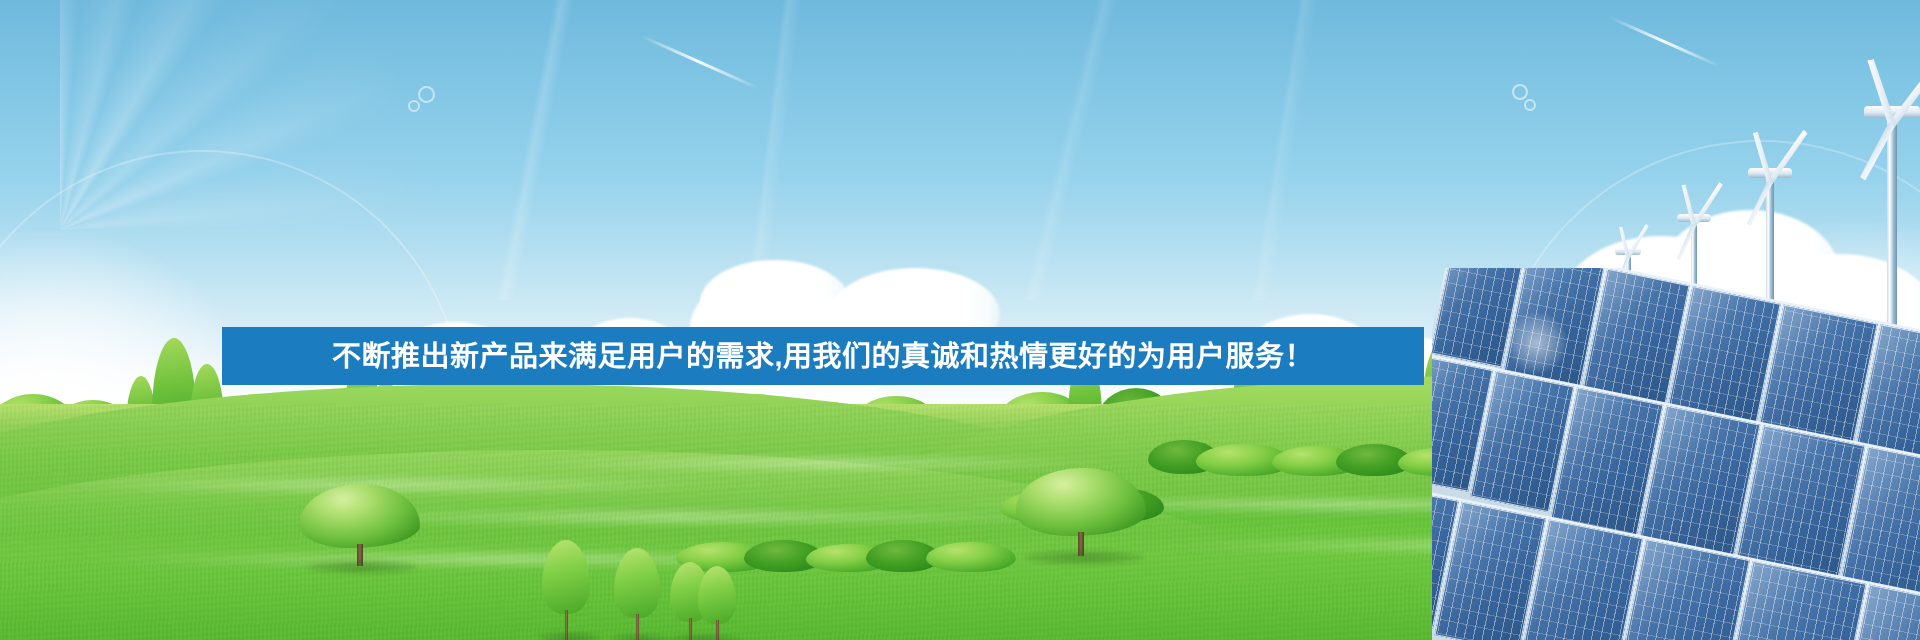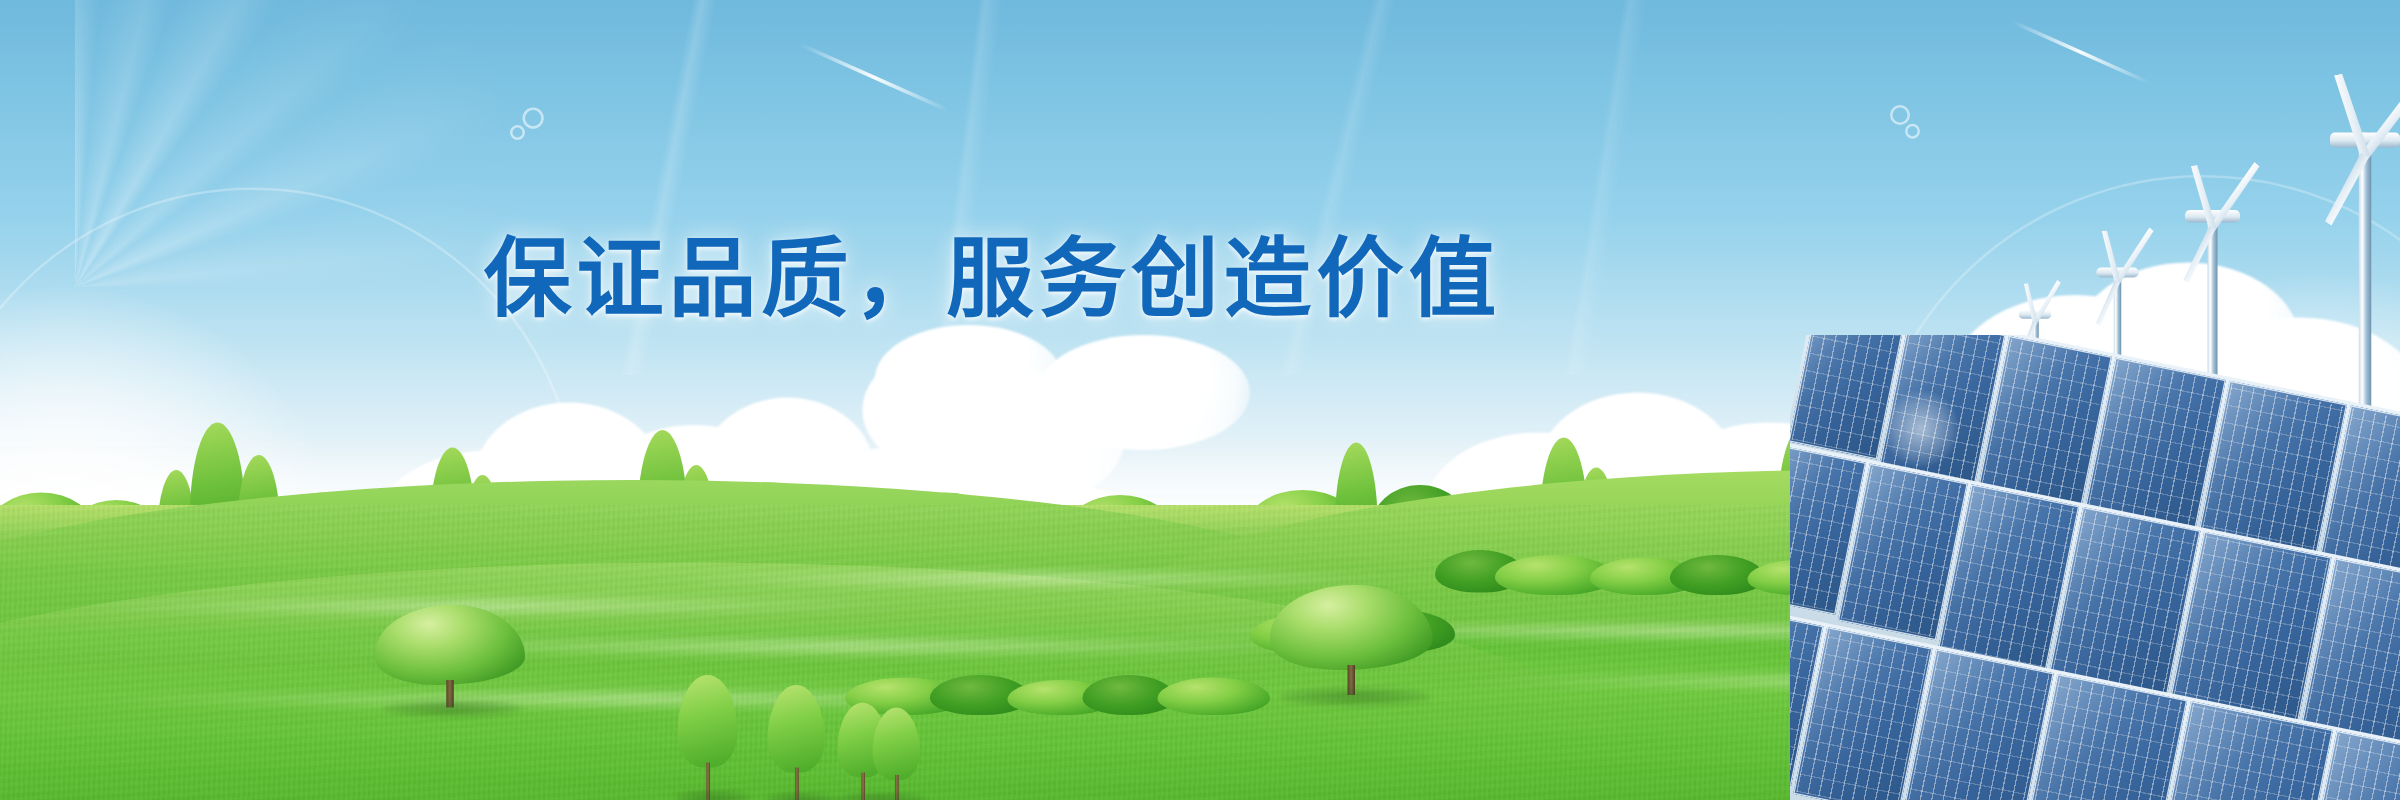--- a/index.html
+++ b/index.html
@@ -493,16 +493,18 @@
       <div class="cell" style="width:86px;  height:136px;"></div>
       <div class="cell" style="width:96px;  height:144px;"></div>
       <div class="cell" style="width:106px; height:152px;"></div>
       <div class="cell" style="width:116px; height:160px;"></div>
       <div class="cell" style="width:126px; height:168px;"></div>
 
     </div>
     <div class="panel-flare"></div>
   </div>
 
-  <div class="headline">保证品质，服务创造价值</div>
-
+
+  <div class="subbar">
+    <span class="subbar-text">不断推出新产品来满足用户的需求,用我们的真诚和热情更好的为用户服务！</span>
+  </div>
 
 </div>
 
 </body></html>

